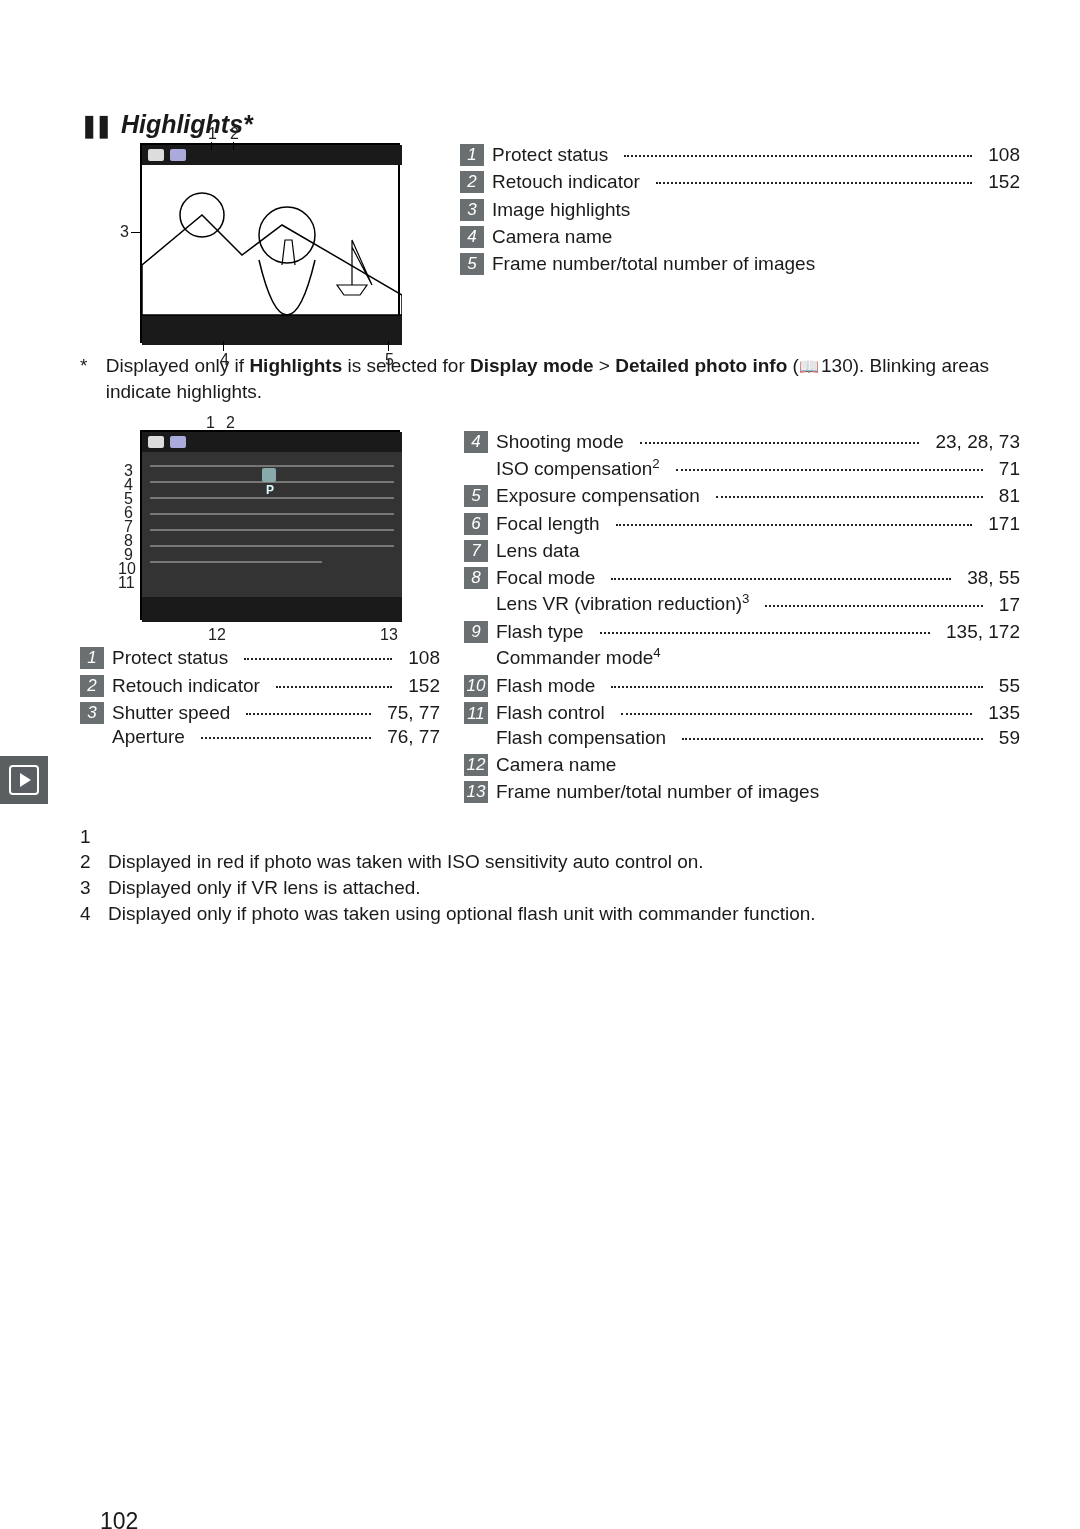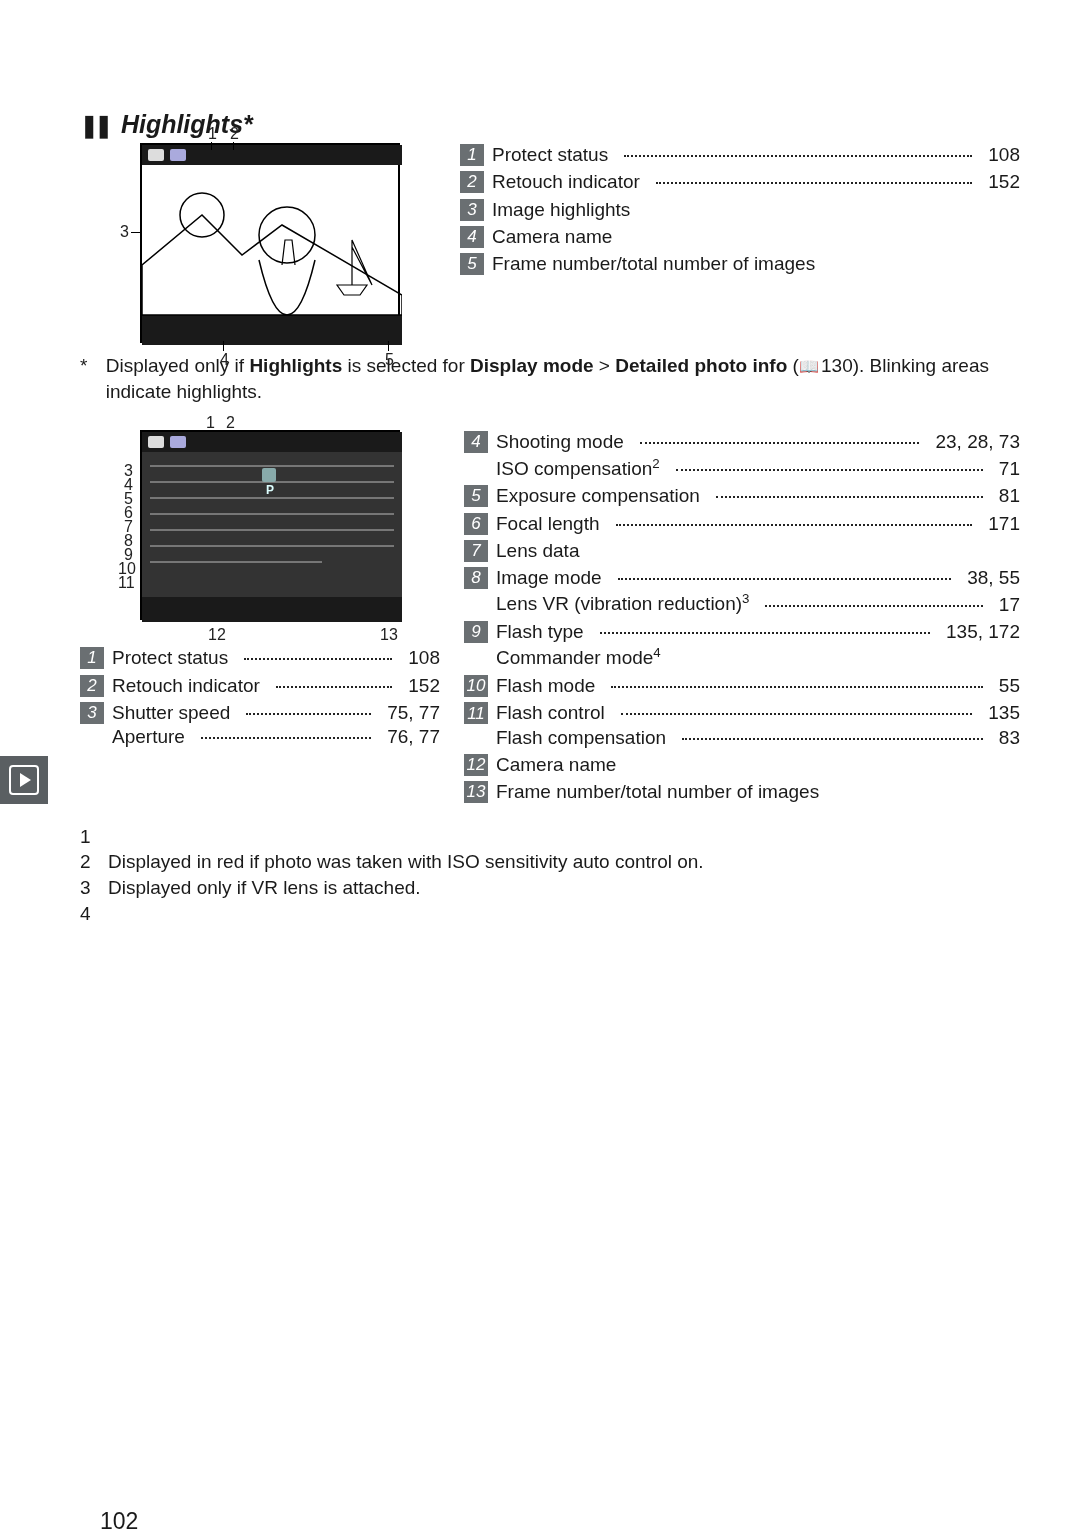--- a/index.html
+++ b/index.html
@@ -362,21 +362,21 @@
           <div class="legend-body">
               <div class="entry nopage">
                 <span class="label">Lens data</span>
               </div>
             </div>
         </div>
         <div class="legend-row">
             <span class="numbox">8</span>
           <div class="legend-body">
             <div class="entry">
-                <span class="label">Image mode</span>
+                <span class="label">Focal mode</span>
                 <span class="dots"></span>
                 <span class="pg">38, 55</span>
               </div>
             <div class="entry">
                 <span class="label"><span>Lens VR (vibration reduction)</span><sup class="sup">3</sup></span>
                 <span class="dots"></span>
                 <span class="pg">17</span>
               </div>
           </div>
         </div>
@@ -407,21 +407,21 @@
             <span class="numbox">11</span>
           <div class="legend-body">
             <div class="entry">
                 <span class="label">Flash control</span>
                 <span class="dots"></span>
                 <span class="pg">135</span>
               </div>
             <div class="entry">
                 <span class="label">Flash compensation</span>
                 <span class="dots"></span>
-                <span class="pg">83</span>
+                <span class="pg">59</span>
               </div>
           </div>
         </div>
         <div class="legend-row">
             <span class="numbox">12</span>
           <div class="legend-body">
               <div class="entry nopage">
                 <span class="label">Camera name</span>
               </div>
             </div>
@@ -444,20 +444,21 @@
       <div class="footnote-row">
         <span class="fn-mark">2</span>
         <span>Displayed in red if photo was taken with ISO sensitivity auto control on.</span>
       </div>
       <div class="footnote-row">
         <span class="fn-mark">3</span>
         <span>Displayed only if VR lens is attached.</span>
       </div>
       <div class="footnote-row">
         <span class="fn-mark">4</span>
+        <span>Displayed only if photo was taken using optional flash unit with commander function.</span>
       </div>
     </div>
   </div>
 
   <div class="tab-play">
     <svg width="30" height="30" viewBox="0 0 30 30">
       <rect x="1" y="1" width="28" height="28" rx="3" fill="none" stroke="#fff" stroke-width="2"></rect>
       <polygon points="11,8 11,22 22,15" fill="#fff"></polygon>
     </svg>
   </div>

